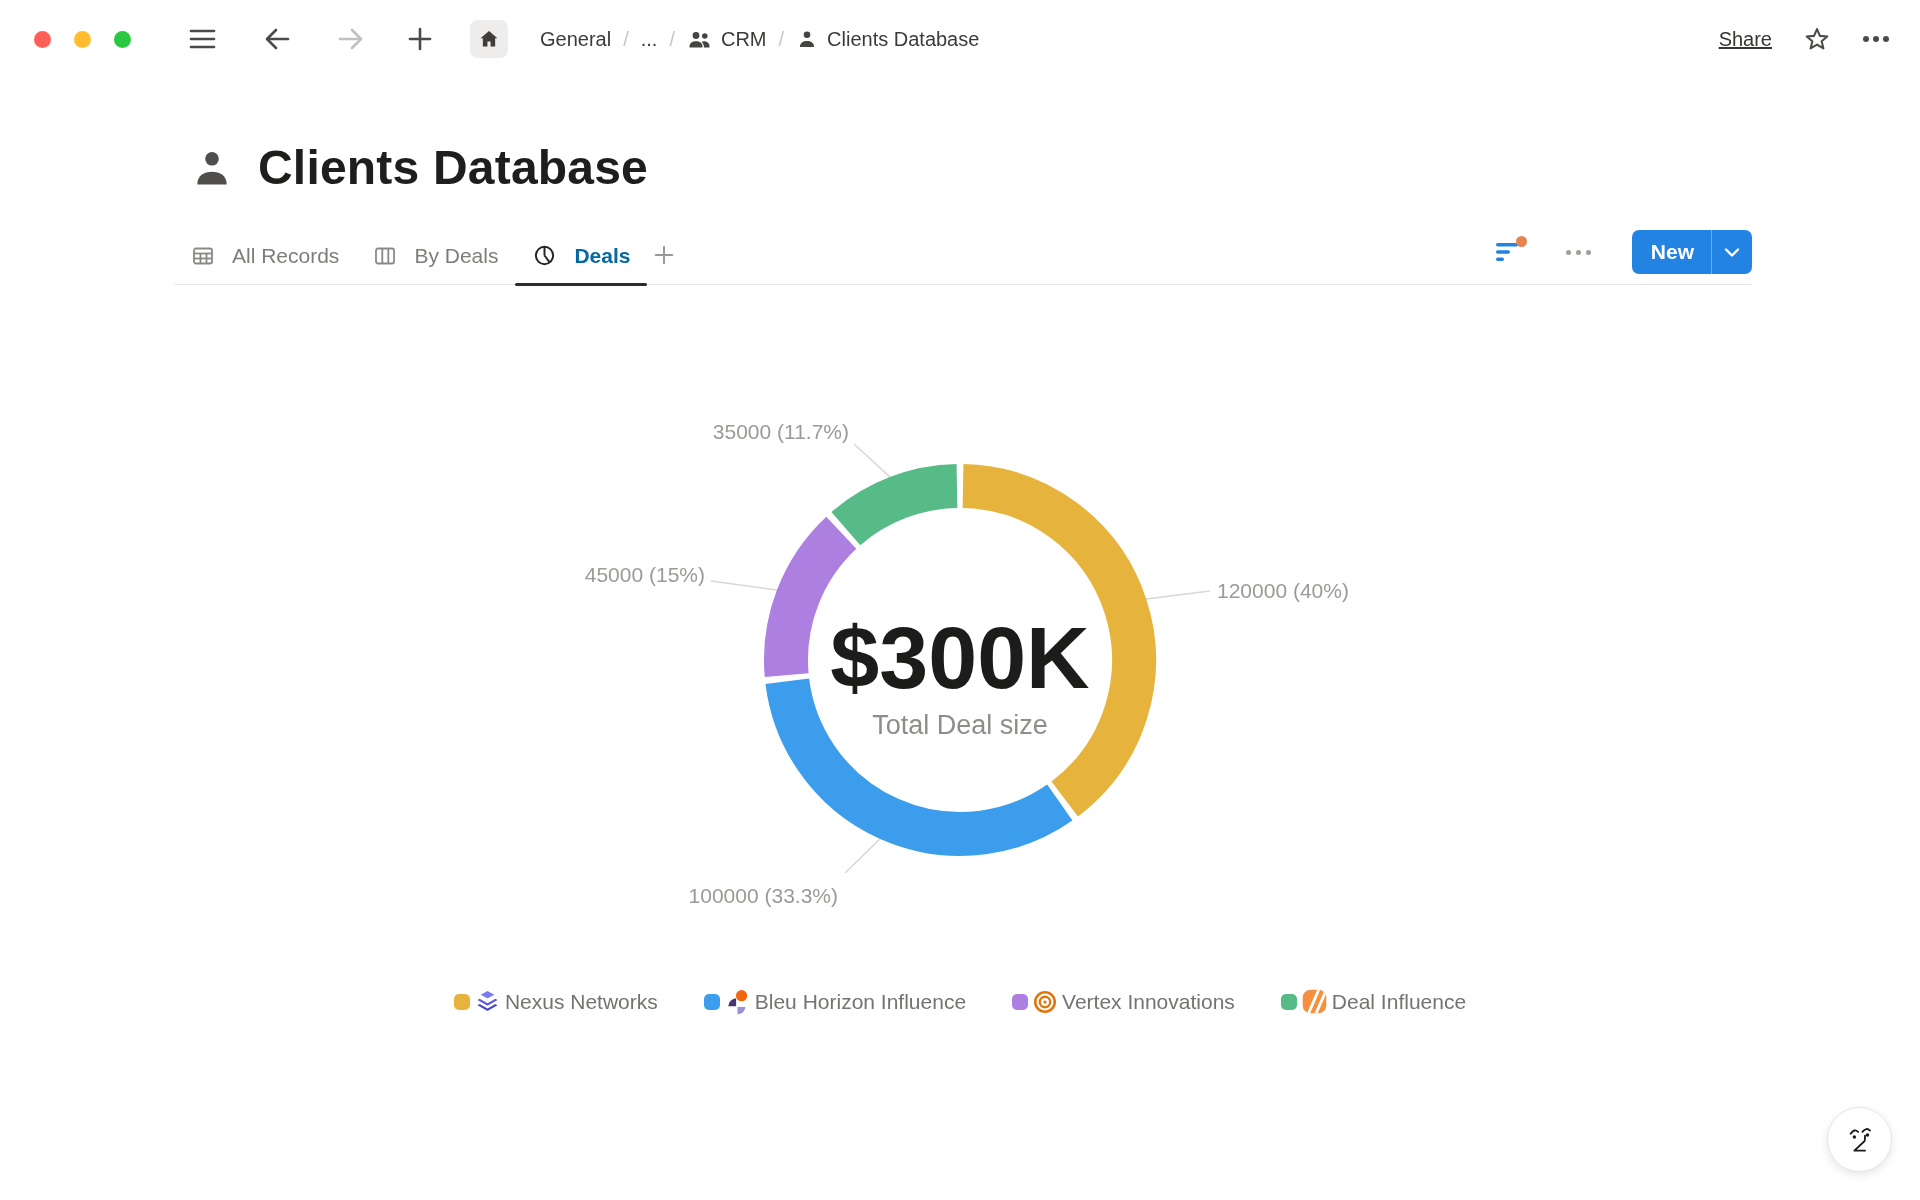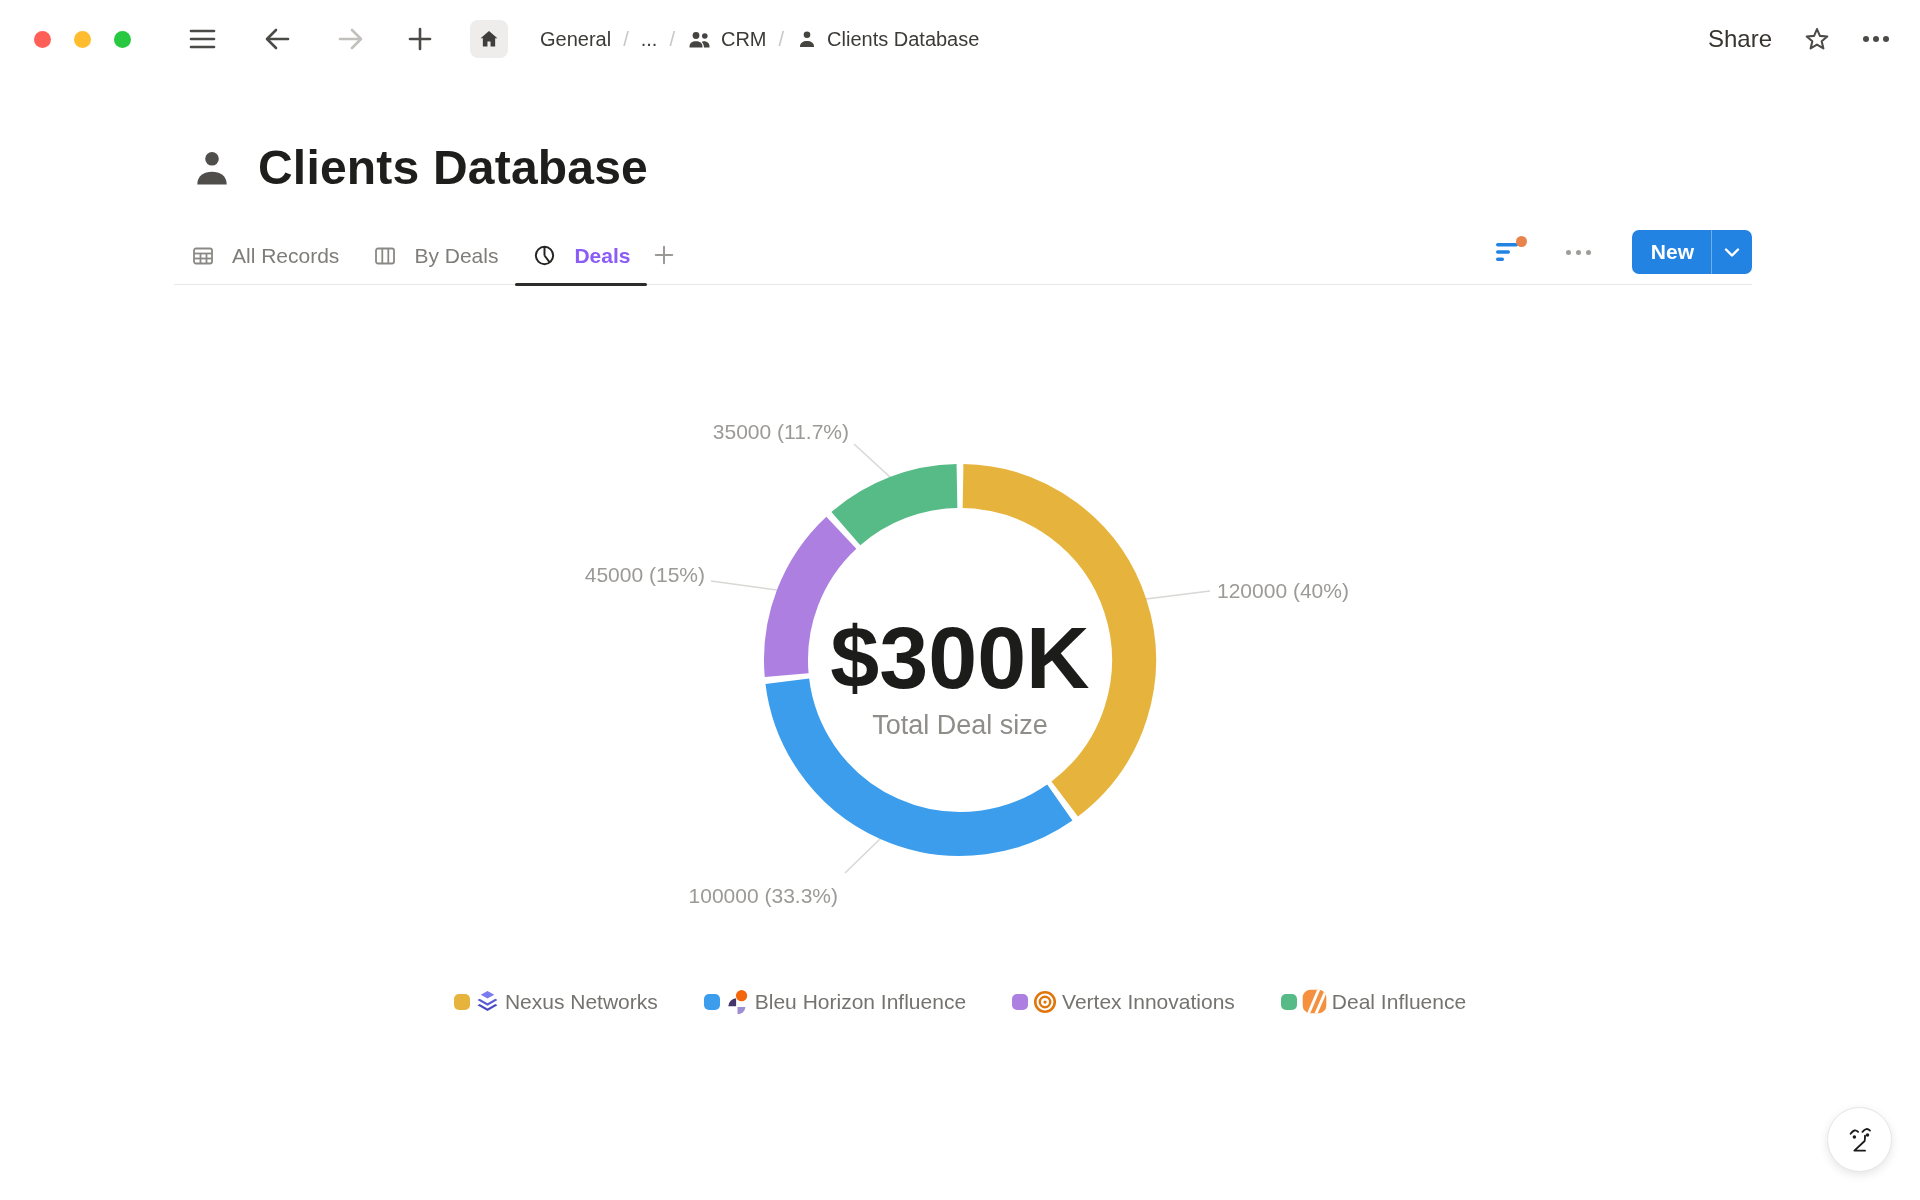--- a/index.html
+++ b/index.html
@@ -14,32 +14,32 @@
   .hamburger { margin-left:40px; }
   .nav-arrow { margin-left:30px; }
   .plus-btn { margin-left:26px; }
   .home-chip { margin-left:20px; width:38px; height:38px; background:#EEEDEB; border-radius:8px;
     display:flex; align-items:center; justify-content:center; }
   .breadcrumb { display:flex; align-items:center; margin-left:14px; gap:12px;
     font-size:20px; color:#3C3B38; }
   .crumb { display:flex; align-items:center; gap:9px; }
   .crumb-sep { color:#C8C7C4; }
   .topbar-right { margin-left:auto; display:flex; align-items:center; gap:32px; }
-  .share { font-size:24px; color:#37352F; }
+  .share { font-size:20px; color:#37352F;text-decoration:underline; }
 
   
   .title-row { margin:62px 0 0 190px; display:flex; align-items:center; gap:24px; }
   .title-row h1 { font-size:48px; font-weight:700; color:#1E1E1D; letter-spacing:.2px; }
 
   
   .tabs-row { margin:34px 168px 0 174px; display:flex; align-items:flex-end;
     border-bottom:1px solid #E9E8E5; position:relative; height:56px; }
   .tab { display:flex; align-items:center; gap:17px; padding:0 17px 16px 17px;
     font-size:21px; color:#7E7D79; position:relative; cursor:pointer; }
-  .tab.active { color:#8b5cf6; font-weight:600; }
+  .tab.active { color:#0369a1; font-weight:600; }
   .tab.active::after { content:""; position:absolute; left:0; right:0; bottom:-2px;
     height:3px; background:#2C2C2A; border-radius:2px; }
   .tab-add { padding:0 6px 18px 6px; }
   .tabs-right { position:absolute; right:0; bottom:10px; display:flex; align-items:center; gap:41px; }
   .filter-wrap { position:relative; width:30px; height:24px; }
   .filter-dot { position:absolute; right:-2px; top:-4px; width:11px; height:11px; border-radius:50%; }
   .dots3 { display:flex; gap:5px; }
   .dots3 i { width:5px; height:5px; border-radius:50%; background:#9E9D99; }
   .new-btn { display:flex; align-items:stretch; height:44px; border-radius:7px; overflow:hidden;
     color:#fff; font-size:21px; font-weight:600; cursor:pointer; }

